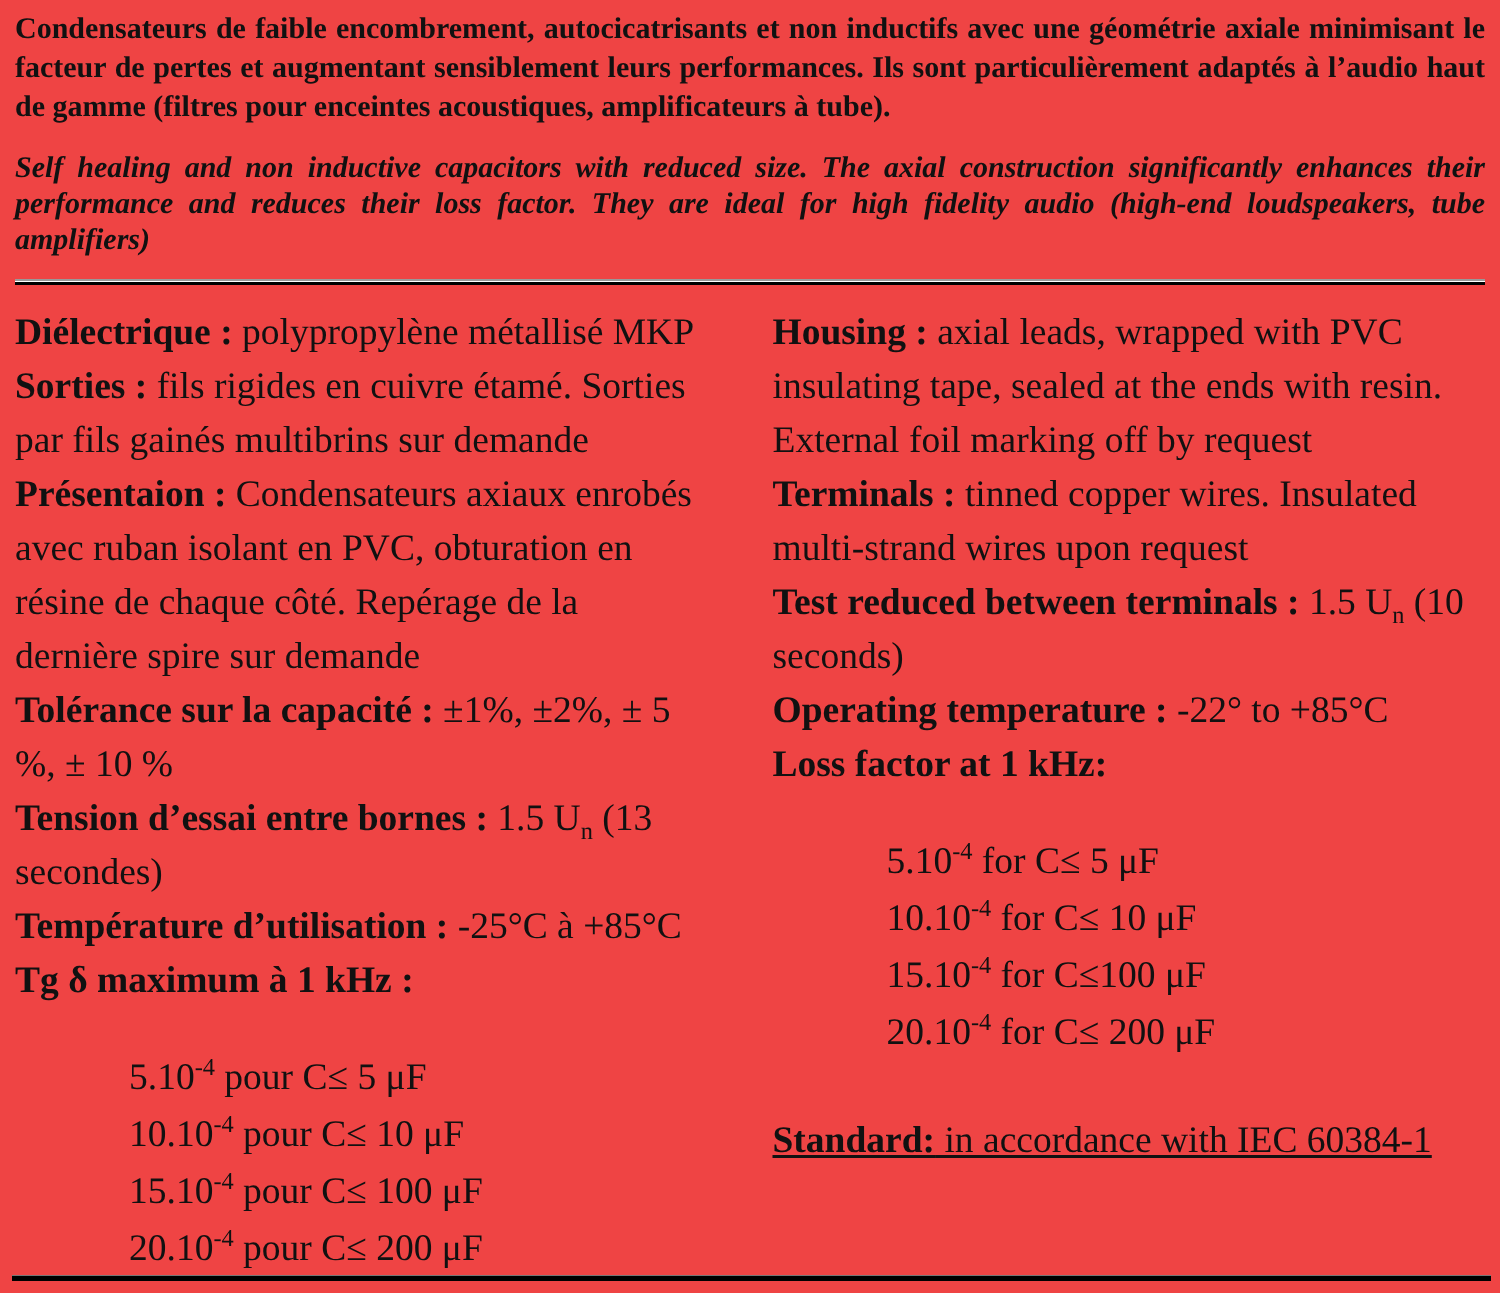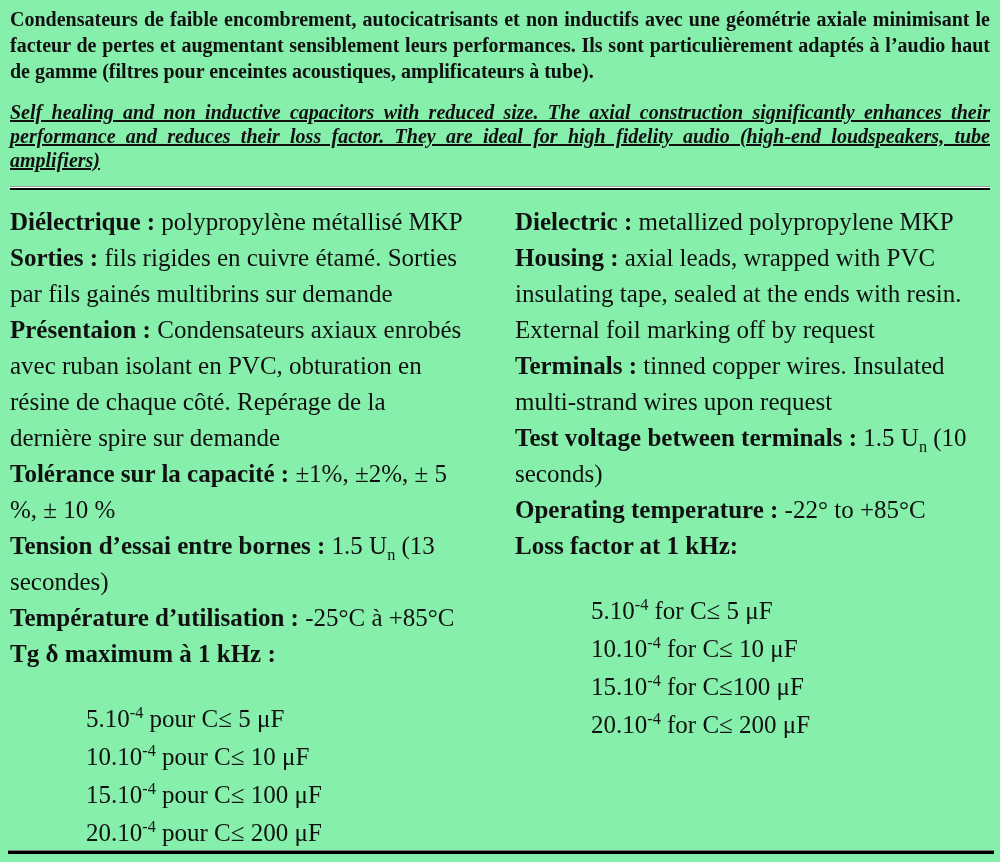--- a/index.html
+++ b/index.html
@@ -1,39 +1,38 @@
 <!DOCTYPE html>
 <html><head>
 <meta charset="utf-8">
 <style>
   html, body { margin: 0; padding: 0; background: #fff; }
   .page {
     position: relative;
     width: 1000px;
     height: 862px;
-    background: #86efac;
+    background: #ef4444;
     color: #111;
     font-family: "Liberation Serif", "DejaVu Serif", serif;
     overflow: hidden;
     box-sizing: border-box;
     padding: 6px 10px 0 10px;
   }
   .intro {
     margin: 0;
     text-align: justify;
     font-weight: bold;
     font-size: 20px;
     line-height: 26px;
   }
   .intro.en {
     font-weight: bold;
     font-style: italic;
     margin-top: 16px;
     line-height: 24px;
-    text-decoration: underline;
   }
   .rule {
     height: 4px;
     margin: 14px 0 0 0;
     background: linear-gradient(#999 0 1px, #fff 1px 2px, #000 2px 4px);
   }
   .rule.bottom {
     position: absolute;
     left: 8px;
     right: 6px;
@@ -85,32 +84,32 @@
         <li><span>5.10</span><sup>-4</sup><span> pour C≤ 5 μF</span></li>
         <li><span>10.10</span><sup>-4</sup><span> pour C≤ 10 μF</span></li>
         <li><span>15.10</span><sup>-4</sup><span> pour C≤ 100 μF</span></li>
         <li><span>20.10</span><sup>-4</sup><span> pour C≤ 200 μF</span></li>
       </ul>
 
       <p class="entry footer-entry"><b>Normes :</b><span> fabrication selon CEI 60384-1</span></p>
     </div>
 
     <div class="col">
-      <p class="entry"><b>Dielectric :</b><span> metallized polypropylene MKP</span></p>
       <p class="entry"><b>Housing :</b><span> axial leads, wrapped with PVC insulating tape, sealed at the ends with resin. External foil marking off by request</span></p>
       <p class="entry"><b>Terminals :</b><span> tinned copper wires. Insulated multi-strand wires upon request</span></p>
-      <p class="entry"><b>Test voltage between terminals :</b><span> 1.5 U</span><sub>n</sub><span> (10 seconds)</span></p>
+      <p class="entry"><b>Test reduced between terminals :</b><span> 1.5 U</span><sub>n</sub><span> (10 seconds)</span></p>
       <p class="entry"><b>Operating temperature :</b><span> -22° to +85°C</span></p>
       <p class="entry"><b>Loss factor at 1 kHz:</b></p>
 
       <ul class="loss-list">
         <li><span>5.10</span><sup>-4</sup><span> for C≤ 5 μF</span></li>
         <li><span>10.10</span><sup>-4</sup><span> for C≤ 10 μF</span></li>
         <li><span>15.10</span><sup>-4</sup><span> for C≤100 μF</span></li>
         <li><span>20.10</span><sup>-4</sup><span> for C≤ 200 μF</span></li>
       </ul>
 
+      <p class="entry footer-entry"><b>Standard:</b><span> in accordance with IEC 60384-1</span></p>
     </div>
 
   </div>
 
   <div class="rule bottom"></div>
 </div>
 
 </body></html>

